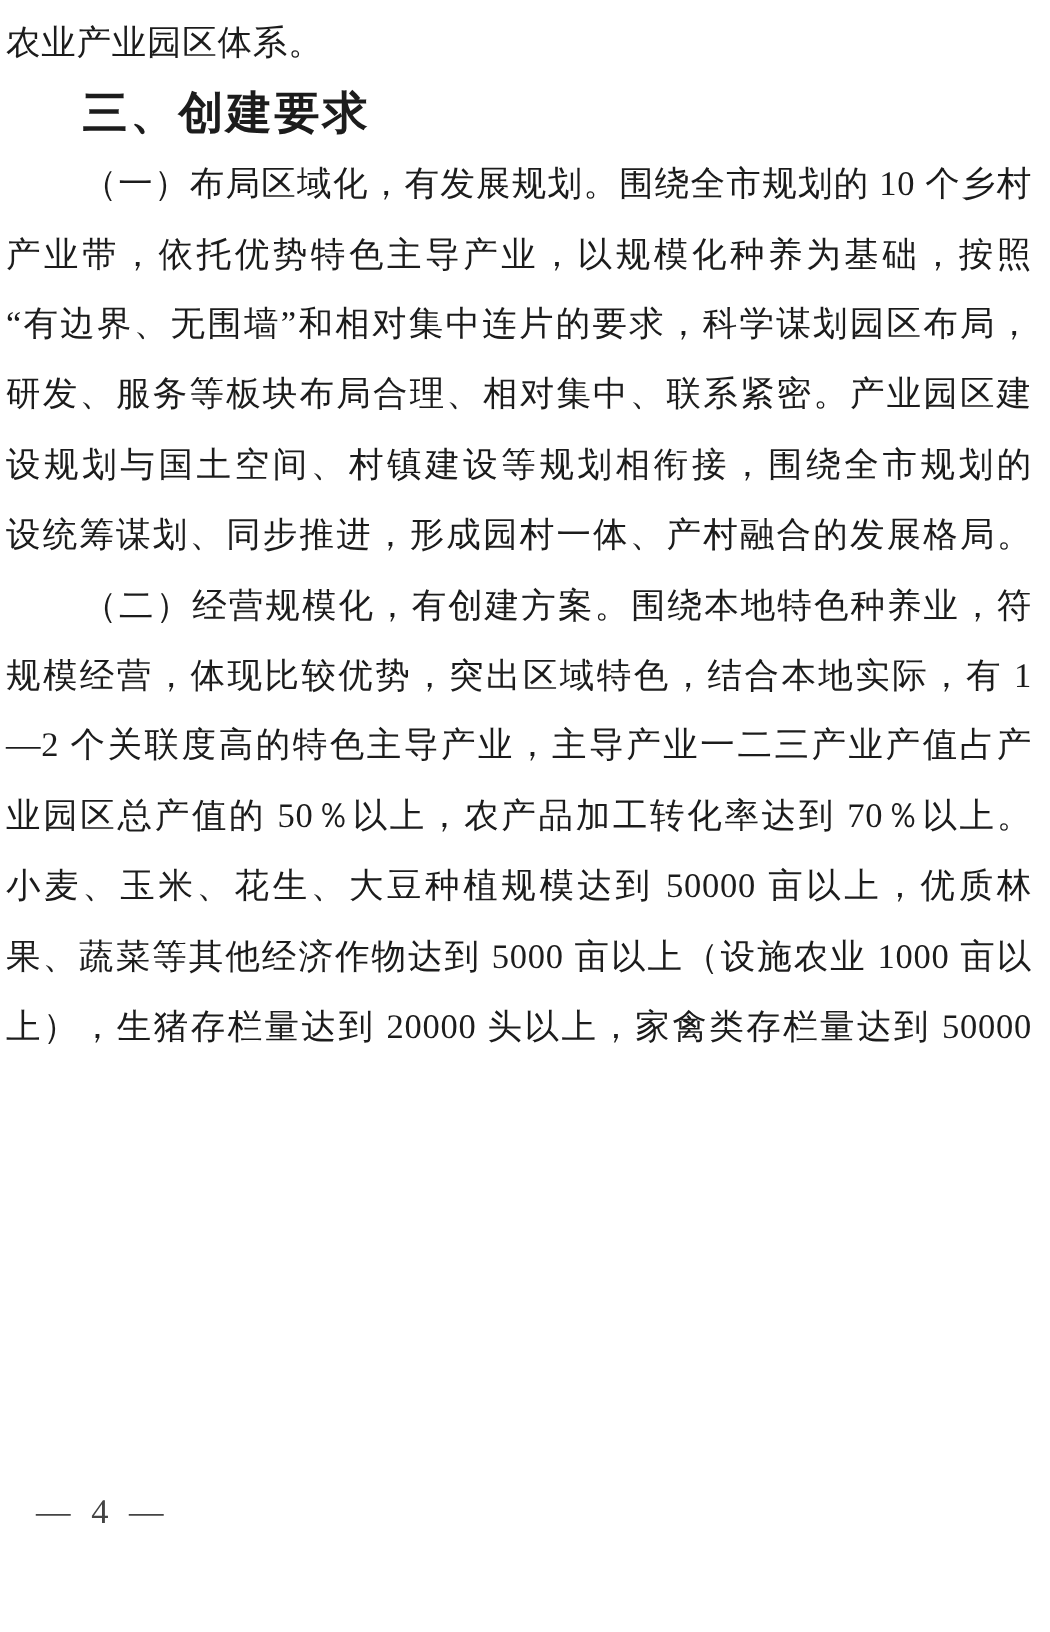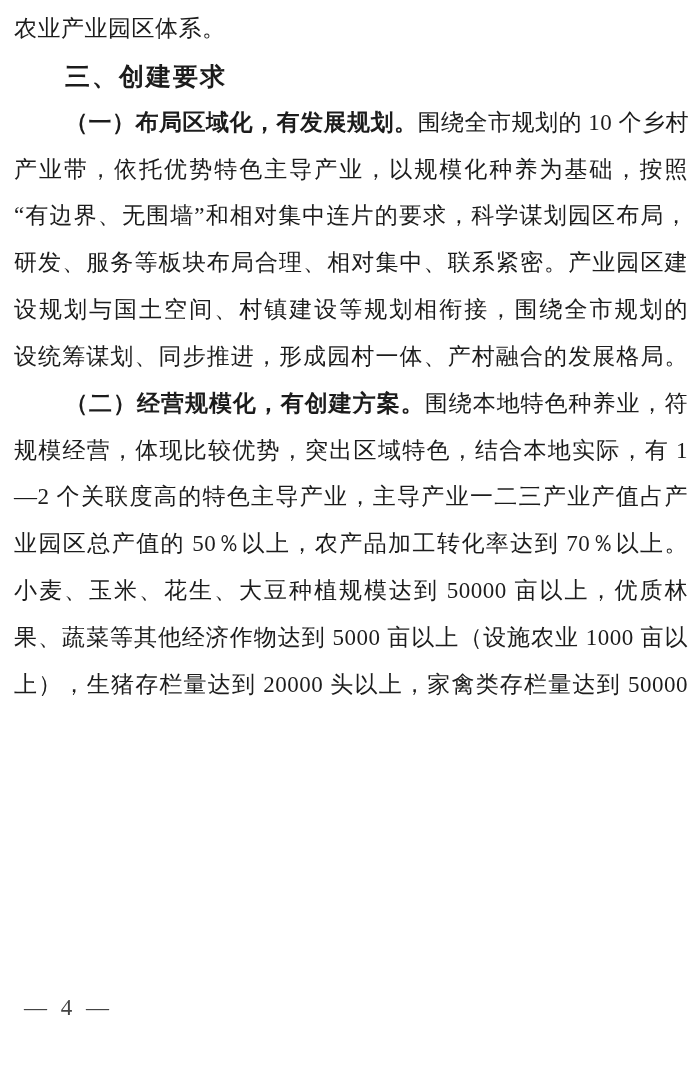--- a/index.html
+++ b/index.html
@@ -9,21 +9,21 @@
     width: 700px;
     height: 1088px;
     margin: 0 auto;
     background: #ffffff;
     color: #1c1c1c;
     font-family: "Liberation Serif", "DejaVu Serif", serif;
     overflow: hidden;
   }
   .content {
     position: absolute;
-    left: 14px;
+    left: 4px;
     right: 12px;
     top: 6px;
   }
   .line {
     height: 46.85px;
     line-height: 46.85px;
     font-size: 23px;
     text-align: justify;
     text-align-last: justify;
     white-space: nowrap;
@@ -33,28 +33,28 @@
     text-align: left;
     text-align-last: left;
   }
   .line.indent {
     padding-left: 51px;
   }
   .heading-line {
     height: 46.85px;
     line-height: 46.85px;
     padding-left: 51px;
-    font-size: 25px;
+    font-size: 30px;
     font-weight: 700;
     font-family: "Liberation Sans", "DejaVu Sans", sans-serif;
     letter-spacing: 2px;
     text-align: left;
   }
   .lead-bold {
-    font-weight: 700;
+    font-weight: 400;
   }
   .footer {
     position: absolute;
     left: 24px;
     top: 994px;
     font-size: 23px;
     line-height: 28px;
     color: #444444;
     letter-spacing: 4px;
     font-family: "Liberation Serif", "DejaVu Serif", serif;

